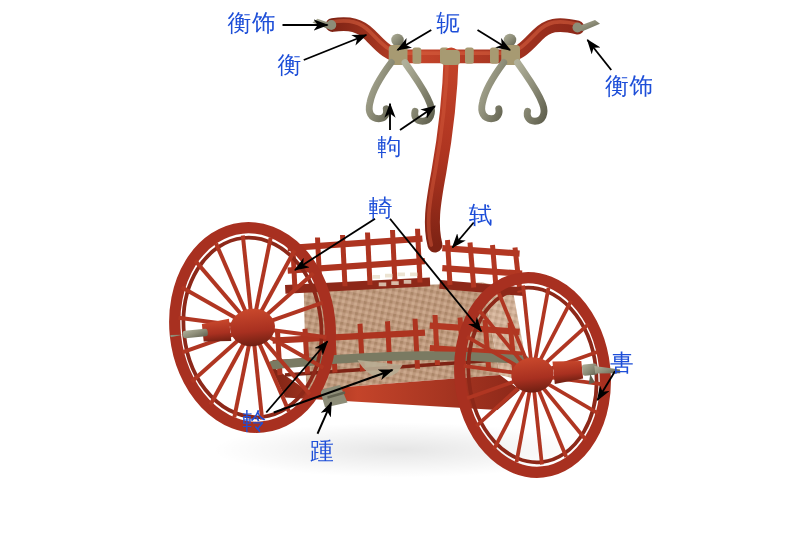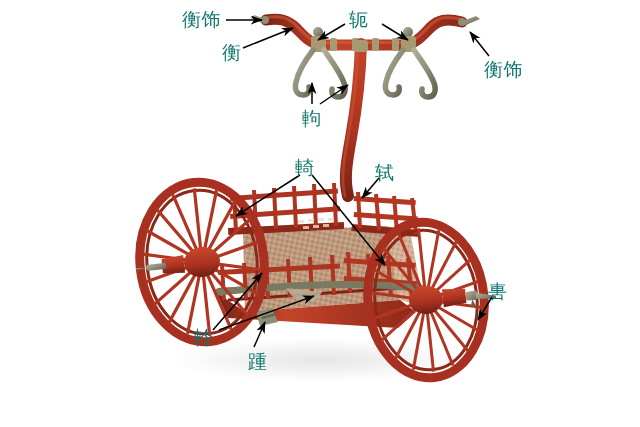--- a/index.html
+++ b/index.html
@@ -16,21 +16,21 @@
     font-family: "DejaVu Sans", "Liberation Sans", sans-serif;
   }
   #artwork {
     position: absolute;
     left: 0; top: 0;
     width: 640px;
     height: 427px;
   }
   .label {
     position: absolute;
-    color: #0f766e;
+    color: #1d4ed8;
     font-size: 19px;
     line-height: 1.05;
     font-weight: 400;
     white-space: nowrap;
     letter-spacing: 0.5px;
     font-family: "DejaVu Sans", "Liberation Sans", sans-serif;
   }
   #annot {
     position: absolute;
     left: 0; top: 0;

